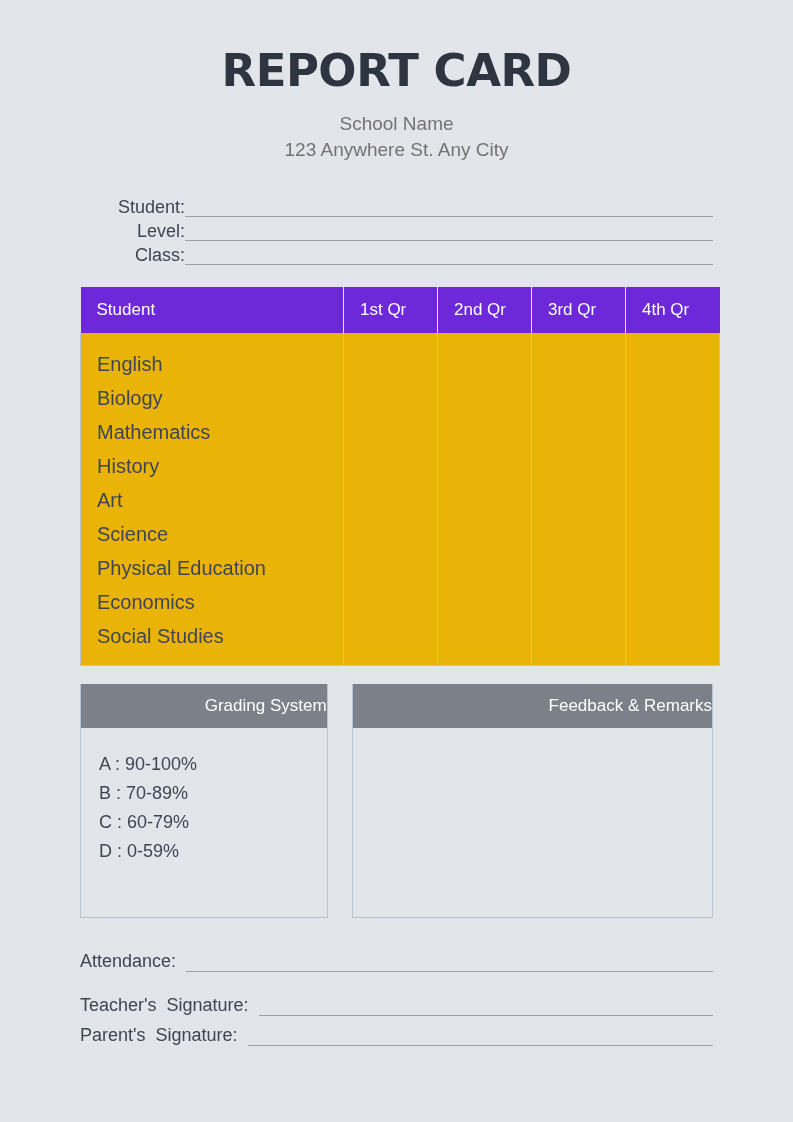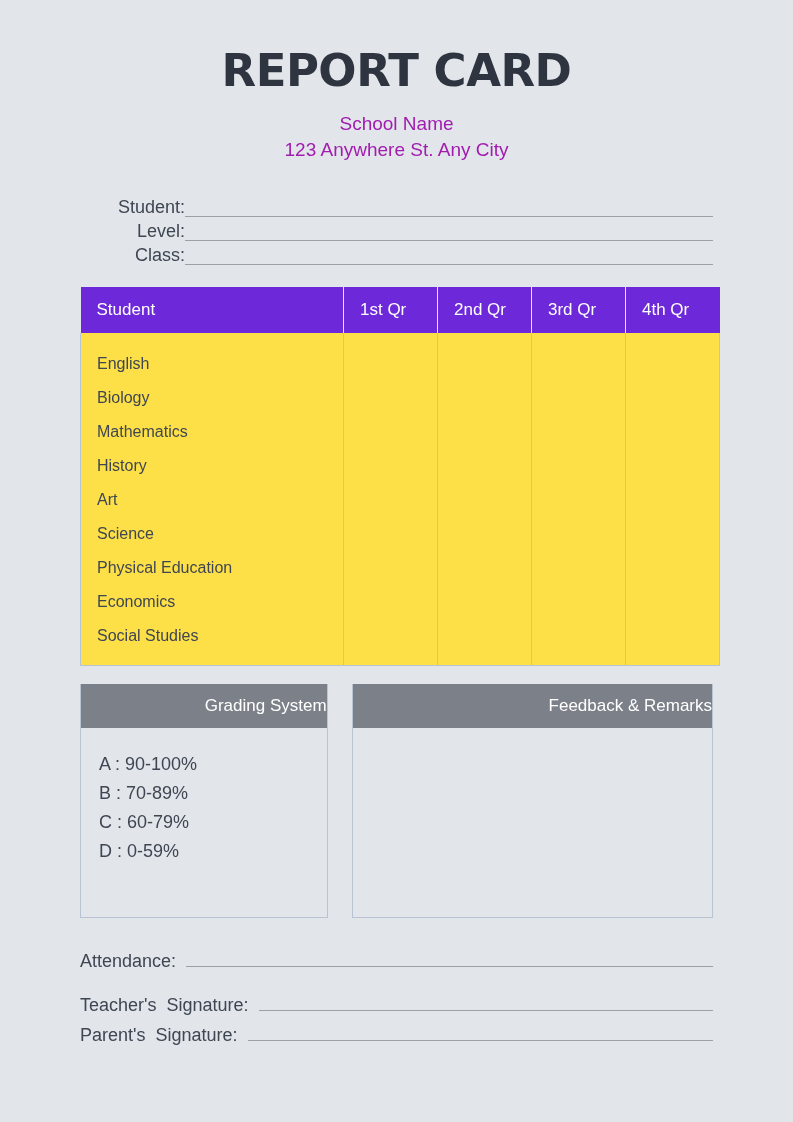--- a/index.html
+++ b/index.html
@@ -30,21 +30,21 @@
     font-size: 45px;
     font-weight: bold;
     letter-spacing: -0.5px;
     color: #2f3540;
     font-family: "DejaVu Sans", sans-serif;
   }
   .subtitle {
     text-align: center;
     font-size: 19px;
     line-height: 26px;
-    color: #a21caf;
+    color: #737373;
     margin-top: 14px;
   }
   .subtitle div { display: block; }
 
   
   .info-block {
     margin-top: 30px;
     text-align: right;
   }
   .info-row {
@@ -83,28 +83,28 @@
     color: #ffffff;
     font-weight: normal;
     font-size: 17px;
     text-align: left;
     padding: 12px 0 12px 16px;
     height: 22px;
     border-right: 1px solid #e2e6eb;
   }
   .grades-table th:last-child { border-right: none; }
   .grades-table td {
-    font-size: 16px;
+    font-size: 20px;
     color: #3f4652;
     padding: 0 0 0 16px;
     height: 34px;
     vertical-align: middle;
     border-right: 1px solid #b8c4d2;
     border-bottom: none;
-    background: #fde047;
+    background: #eab308;
   }
   .grades-table td:last-child {
     border-right: 1px solid #b8c4d2;
   }
   .grades-table tbody tr td:first-child { border-left: 1px solid #b8c4d2; }
   .grades-table tbody tr:last-child td { border-bottom: 1px solid #b8c4d2; }
   .col-subject { width: 263px; }
   .col-qr { width: 94px; }
   .table-spacer-top td { height: 14px; }
   .table-spacer-bottom td { height: 12px; }
@@ -144,21 +144,21 @@
     color: #3f4652;
     line-height: 29px;
   }
 
   
   .footer {
     margin-top: 32px;
   }
   .footer-row {
     display: flex;
-    align-items: flex-start;
+    align-items: flex-end;
     margin-bottom: 0;
   }
   .footer-row .f-label {
     font-size: 18px;
     color: #3f4652;
     white-space: pre;
     line-height: 22px;
   }
   .footer-row .f-line {
     flex: 1 1 auto;

